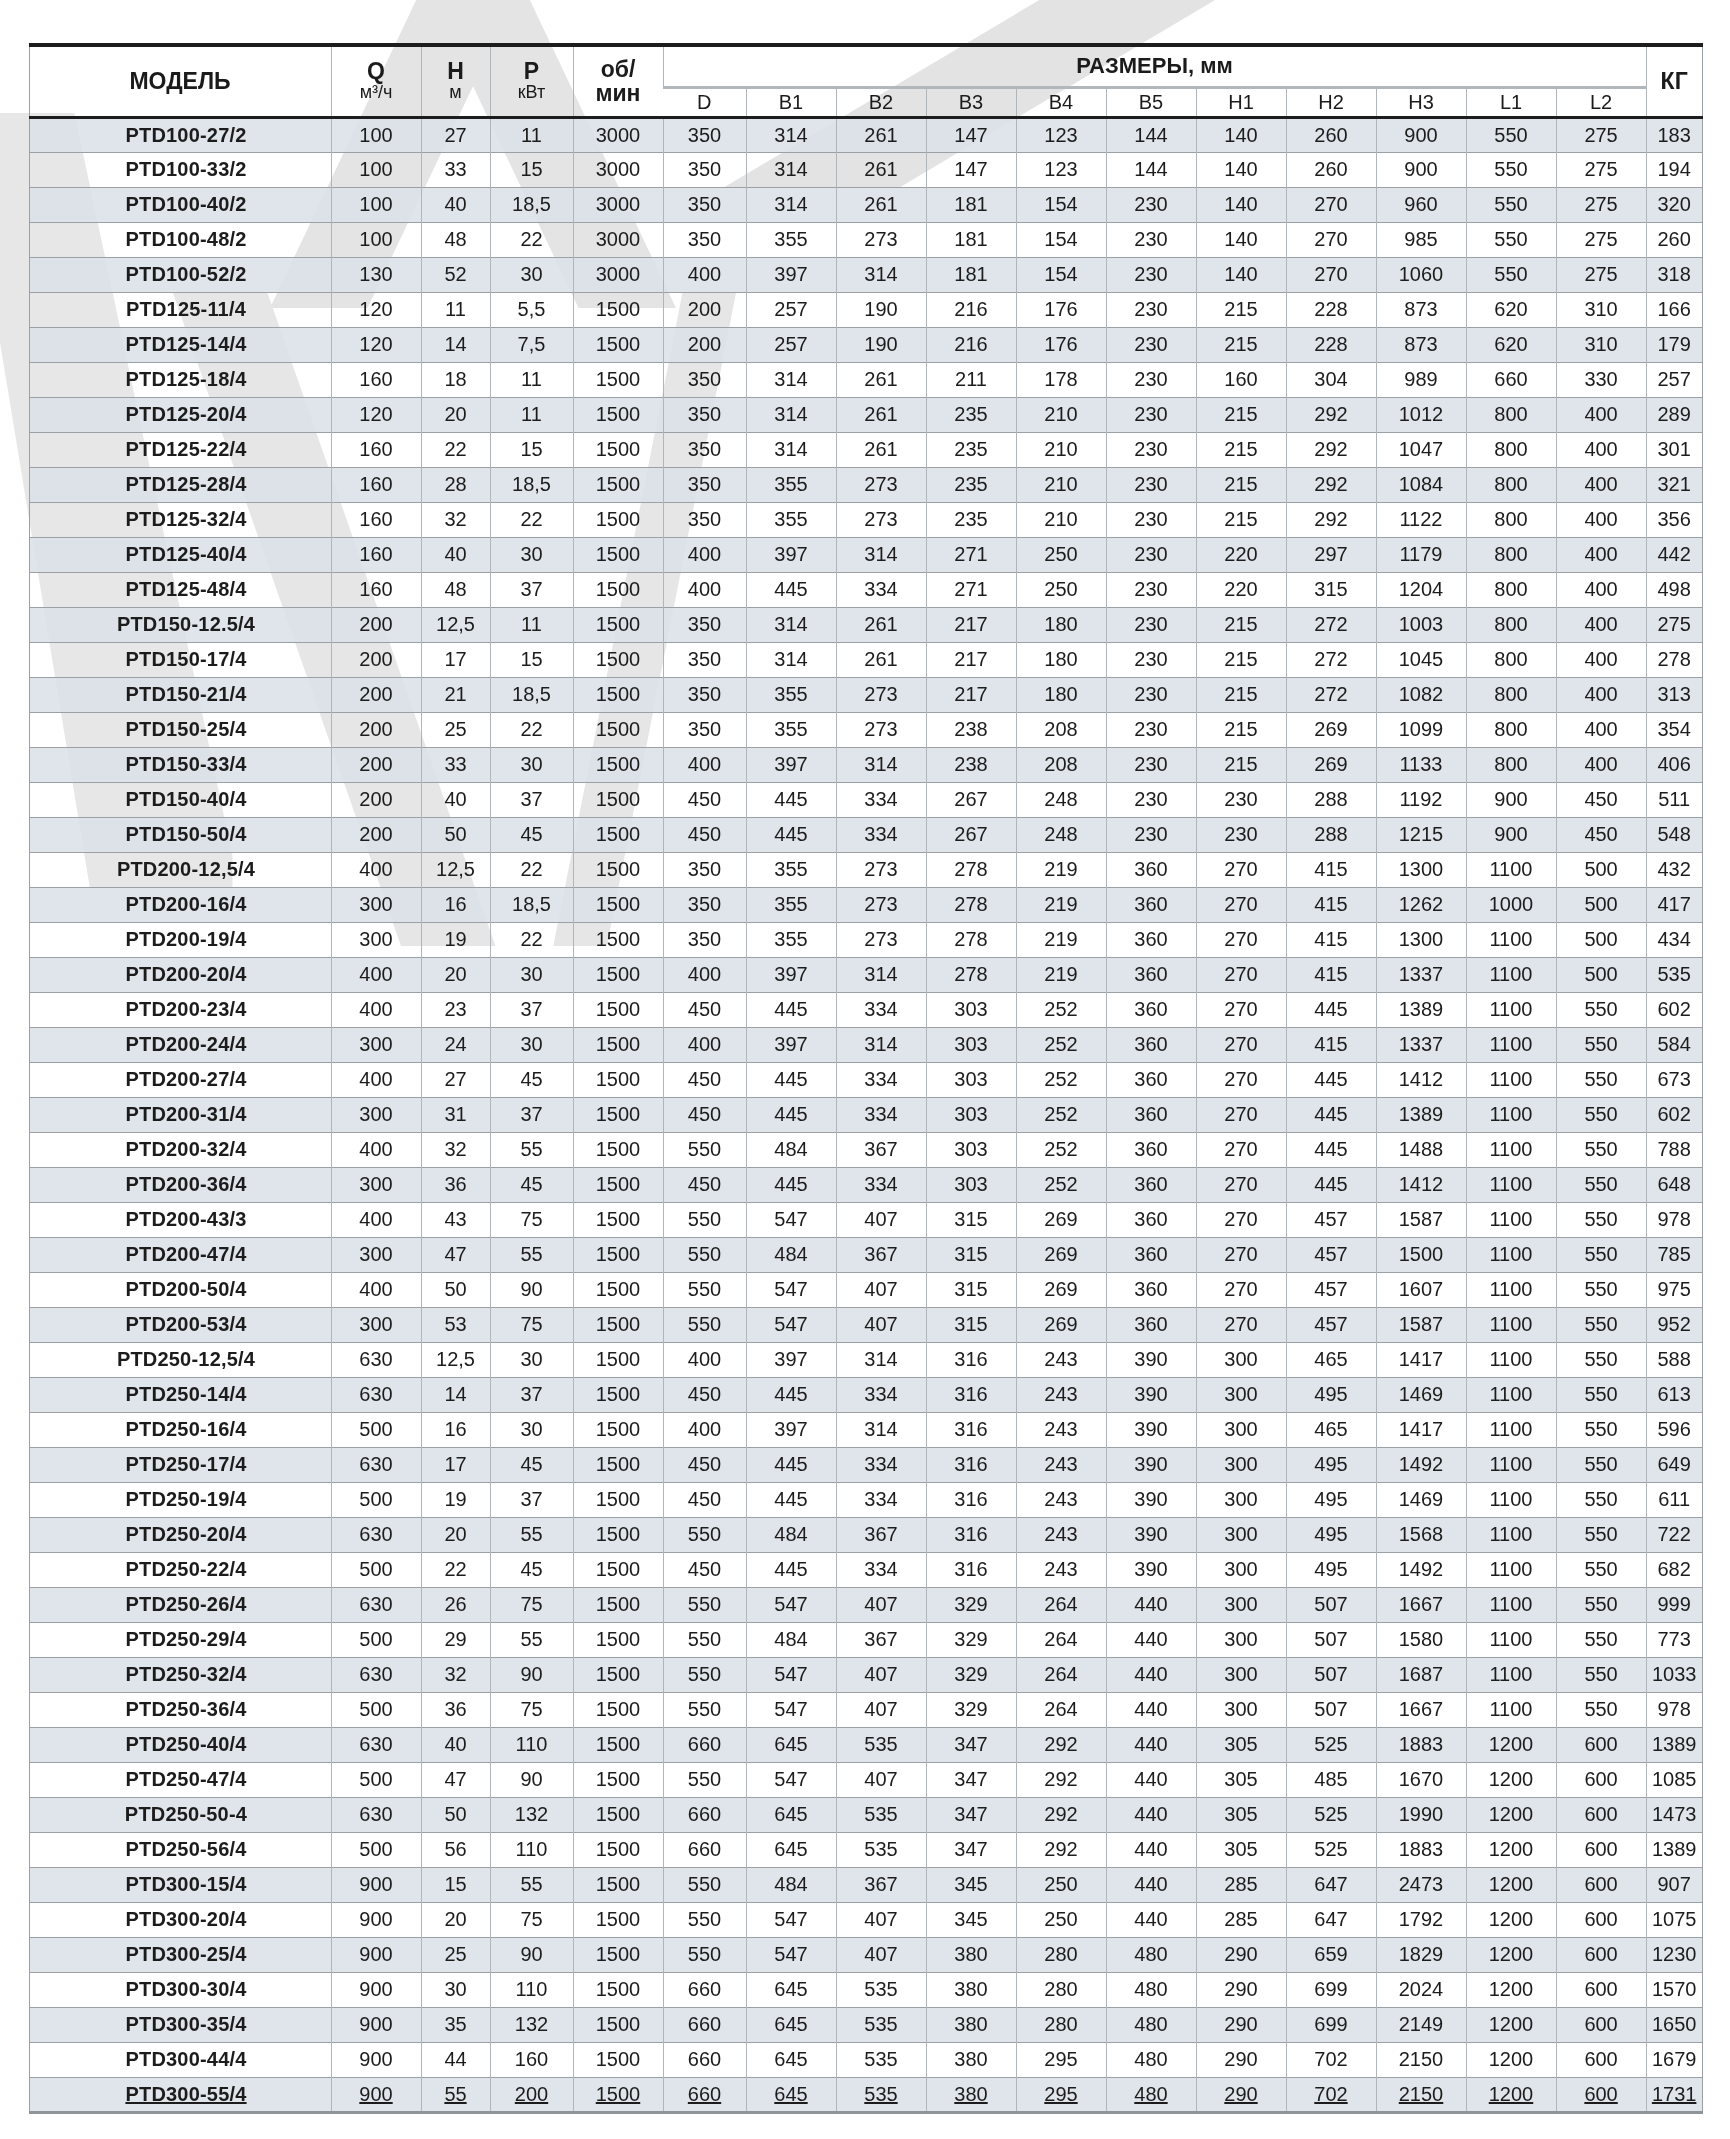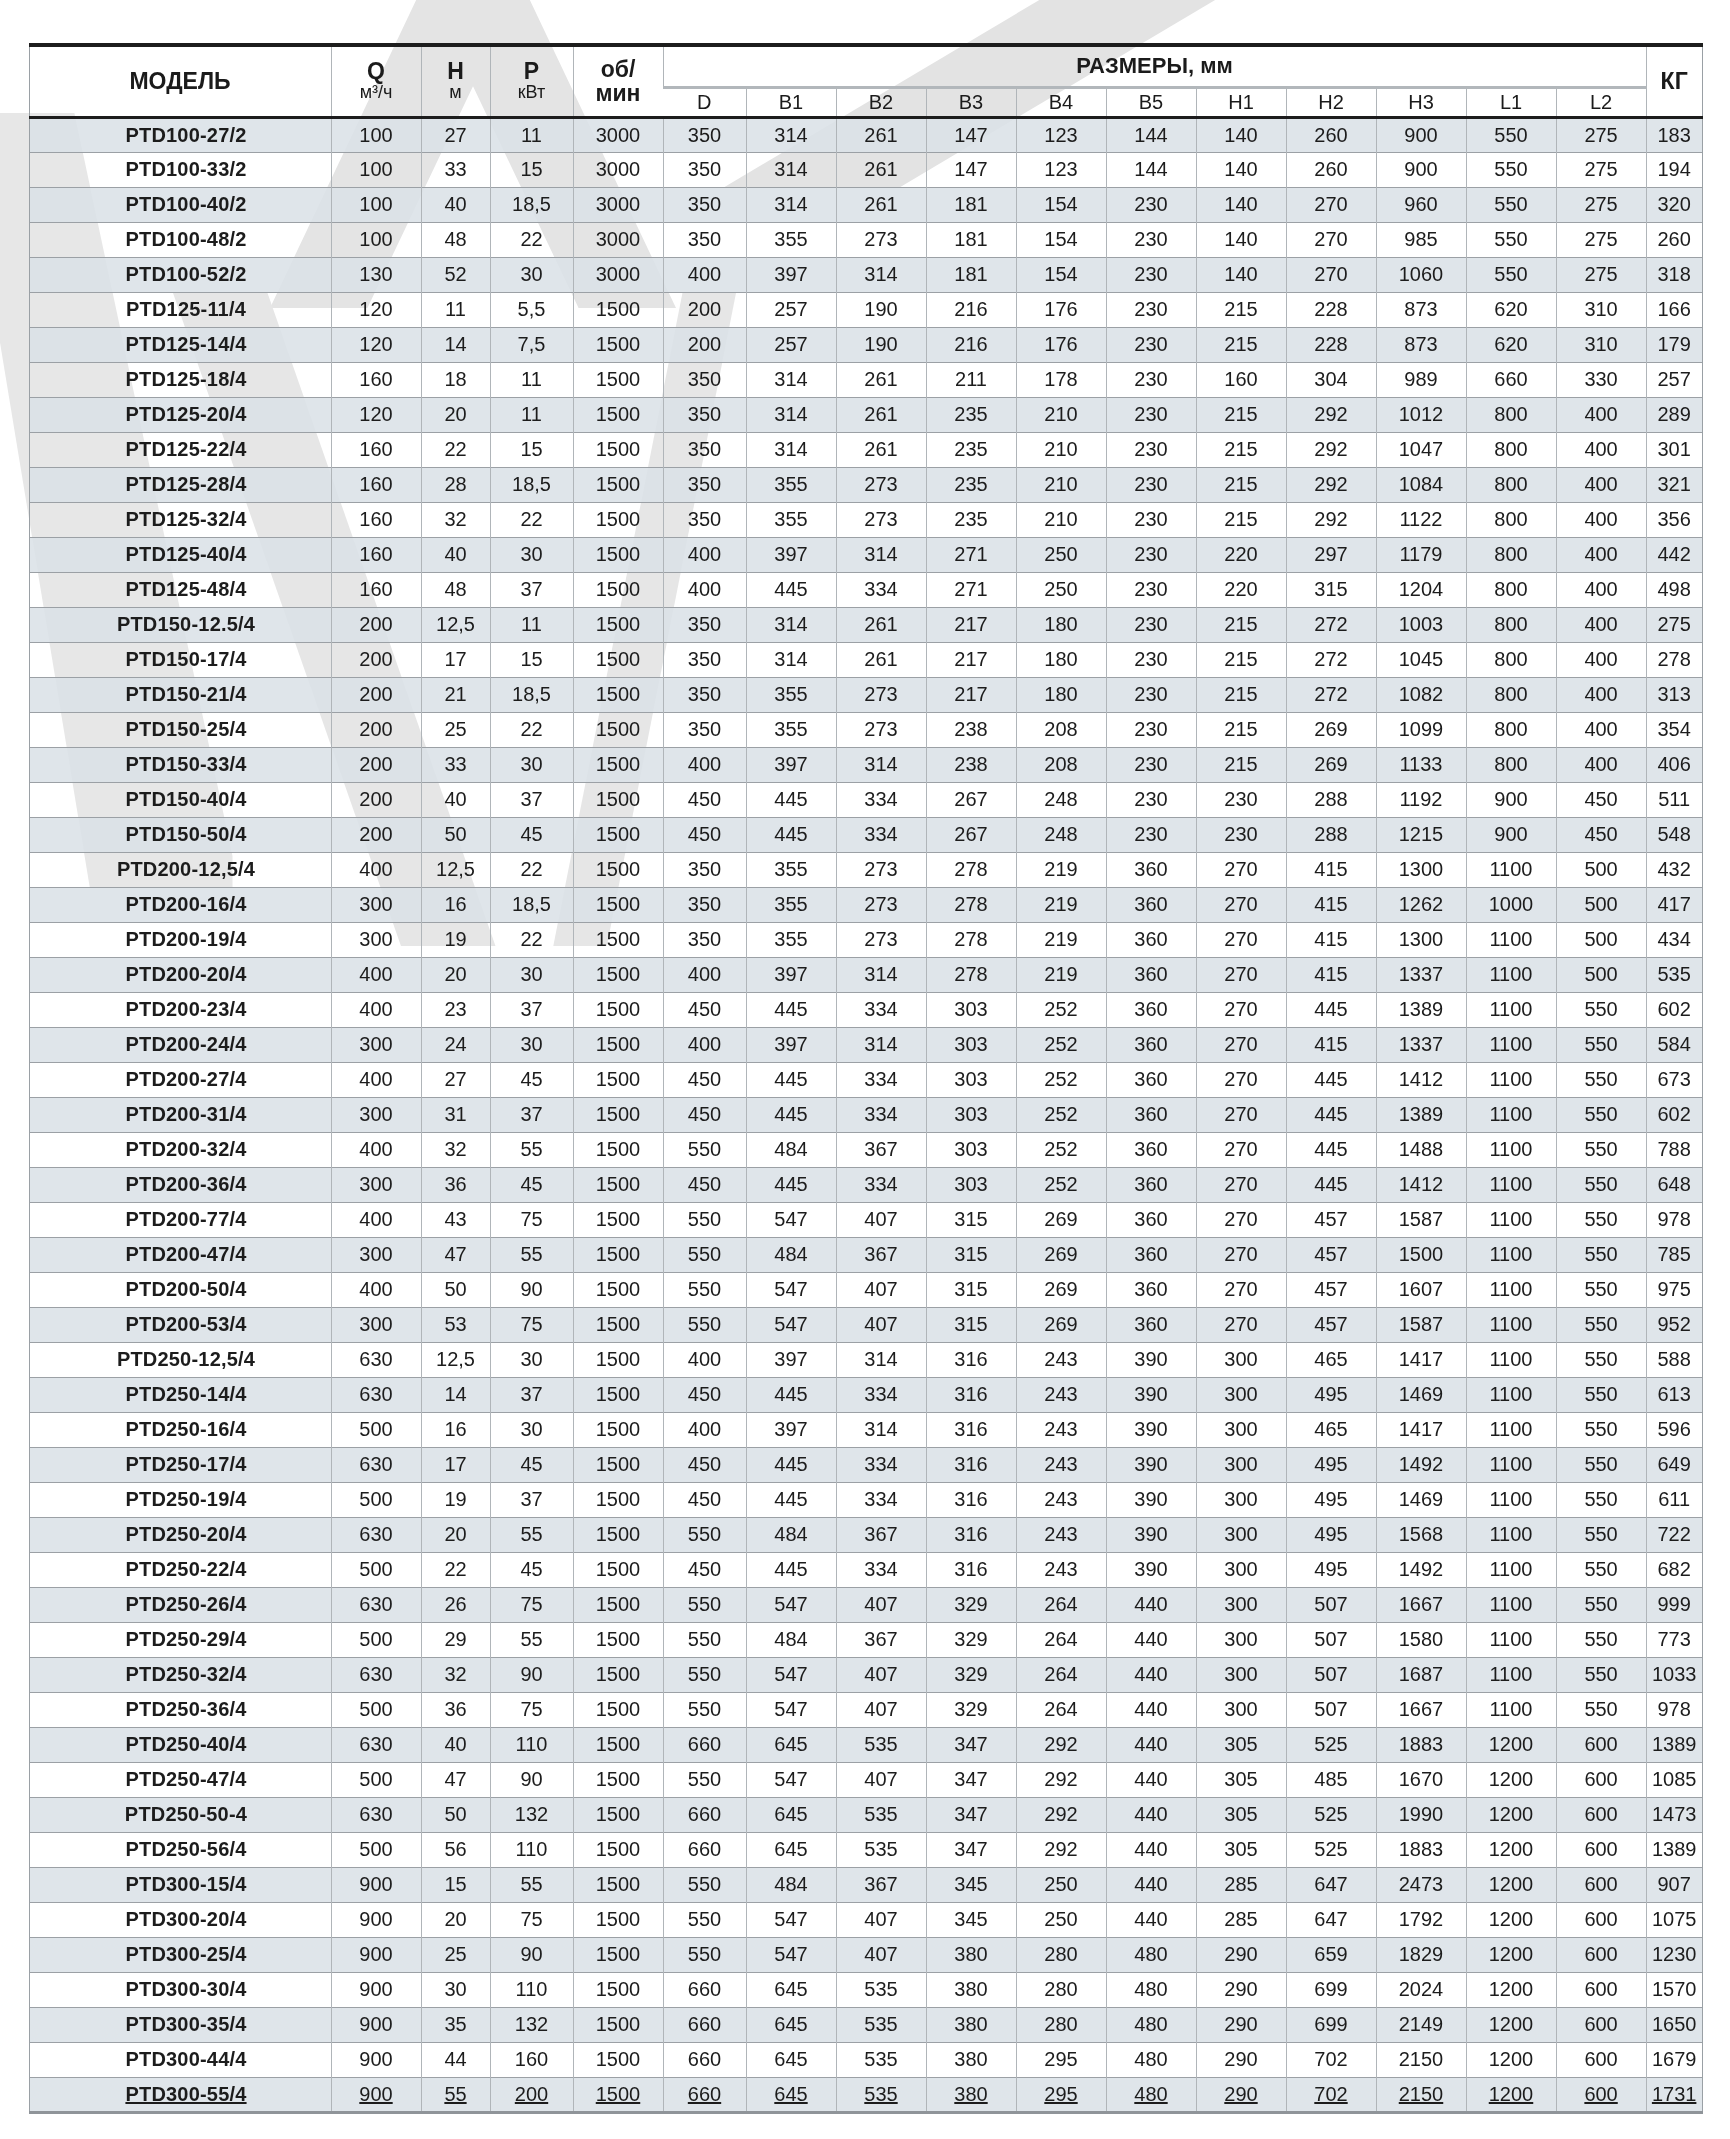--- a/index.html
+++ b/index.html
@@ -720,21 +720,21 @@
           <td class="num">252</td>
           <td class="num">360</td>
           <td class="num">270</td>
           <td class="num">445</td>
           <td class="num">1412</td>
           <td class="num">1100</td>
           <td class="num">550</td>
           <td class="num">648</td>
         </tr>
         <tr>
-          <td class="model">PTD200-77/4</td>
+          <td class="model">PTD200-43/3</td>
           <td class="num">400</td>
           <td class="num">43</td>
           <td class="num">75</td>
           <td class="num">1500</td>
           <td class="num">550</td>
           <td class="num">547</td>
           <td class="num">407</td>
           <td class="num">315</td>
           <td class="num">269</td>
           <td class="num">360</td>

